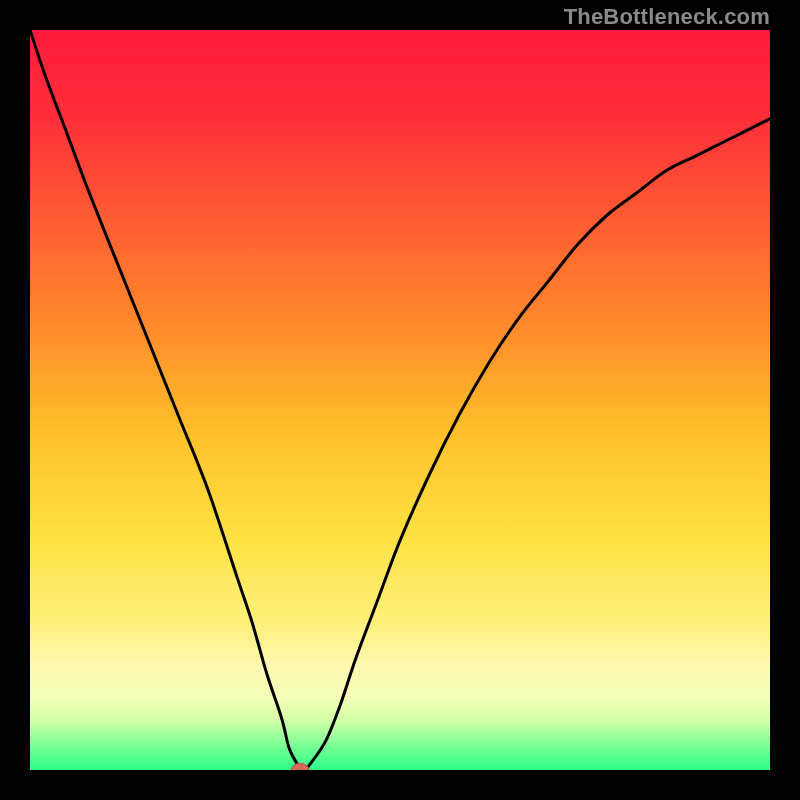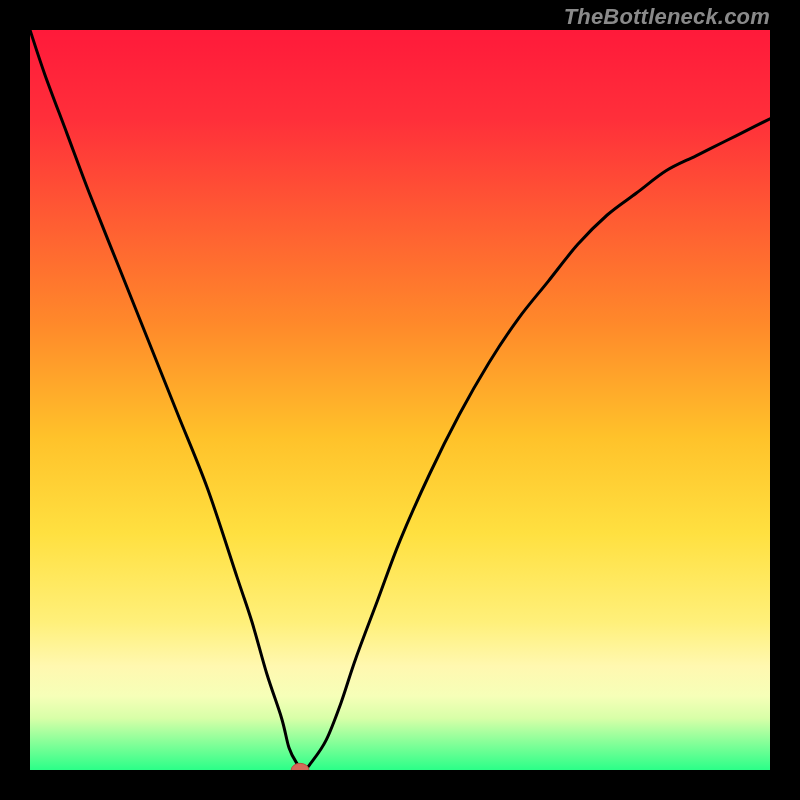--- a/index.html
+++ b/index.html
@@ -10,21 +10,20 @@
     background: #000;
     overflow: hidden;
   }
   .frame {
     position: absolute;
     left: 0;
     top: 0;
     width: 800px;
     height: 800px;
     background: #000;
-    font-style: italic;
   }
   .plot {
     position: absolute;
     left: 30px;
     top: 30px;
     width: 740px;
     height: 740px;
   }
   .watermark {
     position: absolute;

